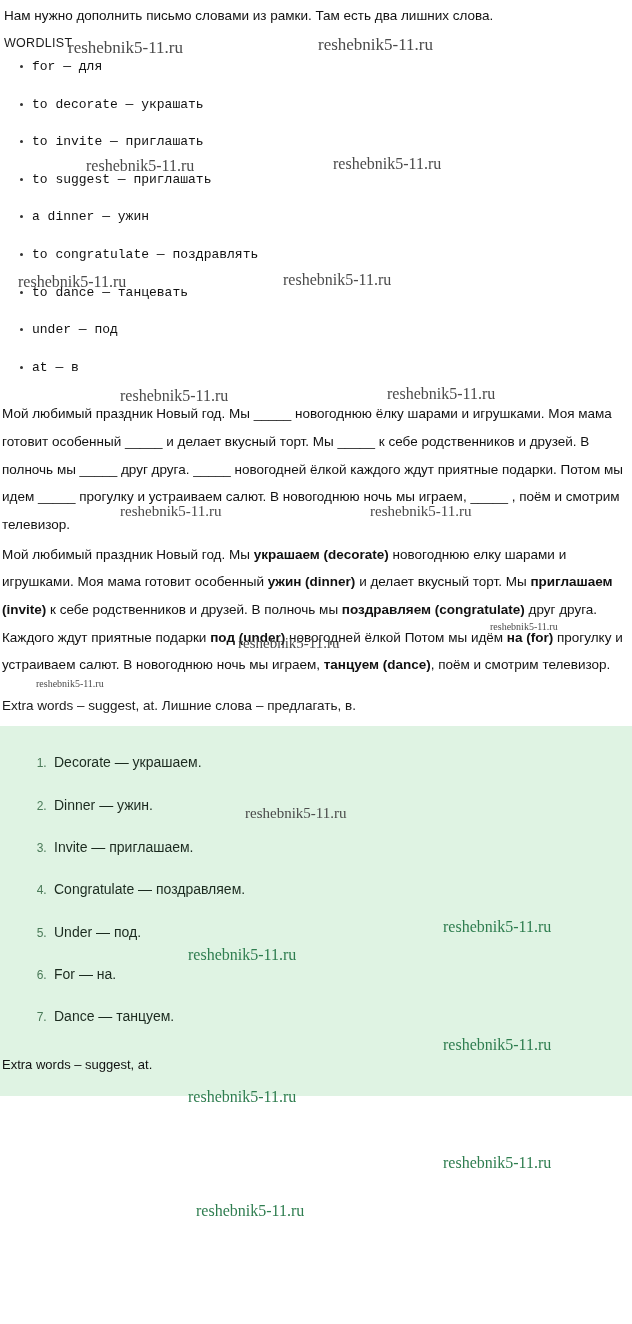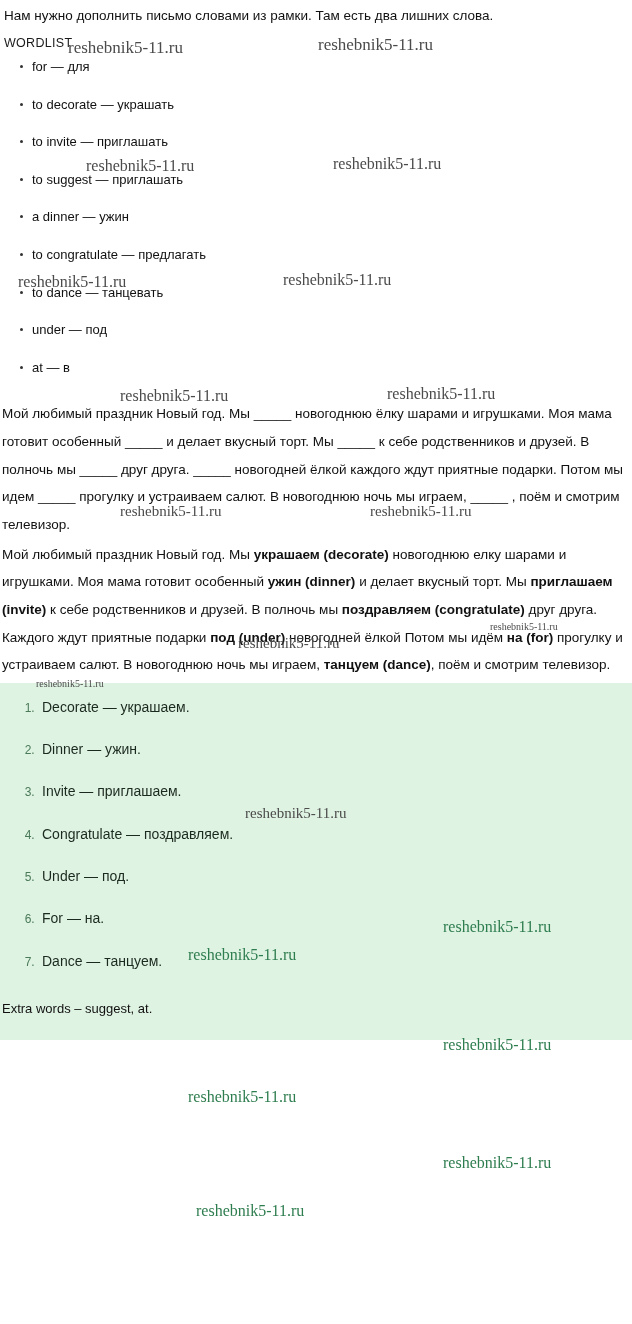--- a/index.html
+++ b/index.html
@@ -29,20 +29,21 @@
   .wordlist-head {
     font-size: 12.5px;
     font-weight: normal;
     letter-spacing: 0.3px;
     padding: 10px 4px 2px 4px;
   }
   ul.wordlist {
     list-style: none;
     margin: 6px 0 12px 0;
     padding: 0 0 0 18px;
+    font-family: Liberation Mono, monospace;
   }
   ul.wordlist li {
     position: relative;
     font-size: 13px;
     line-height: 1.35;
     padding: 0 0 0 14px;
     margin: 0 0 20px 0;
     color: #111;
   }
   ul.wordlist li:before {
@@ -71,21 +72,21 @@
     font-size: 13.5px;
     line-height: 1.6;
     padding: 16px 2px 6px 2px;
   }
   .answers {
     background: #dff3e3;
     padding: 10px 0 24px 0;
     margin-top: 4px;
   }
   .answers ol {
-    margin: 4px;
+    margin: 16px;
     padding: 0 0 0 34px;
     list-style: decimal;
   }
   .answers ol li {
     font-size: 14px;
     line-height: 1.45;
     margin: 0 0 22px 0;
     color: #1b2a1f;
     padding-left: 4px;
   }
@@ -119,32 +120,33 @@
   <div class="intro">Нам нужно дополнить письмо словами из рамки. Там есть два лишних слова.</div>
 
   <div class="wordlist-head">WORDLIST</div>
 
   <ul class="wordlist">
     <li>for — для</li>
     <li>to decorate — украшать</li>
     <li>to invite — приглашать</li>
     <li>to suggest — приглашать</li>
     <li>a dinner — ужин</li>
-    <li>to congratulate — предлагать</li>
+    <li>to congratulate — поздравлять</li>
     <li>to dance — танцевать</li>
     <li>under — под</li>
     <li>at — в</li>
   </ul>
 
   <div class="para">Мой любимый праздник Новый год. Мы _____ новогоднюю ёлку шарами и игрушками. Моя мама готовит особенный _____ и делает вкусный торт. Мы _____ к себе родственников и друзей. В полночь мы _____ друг друга. _____ новогодней ёлкой каждого ждут приятные подарки. Потом мы идем _____ прогулку и устраиваем салют. В новогоднюю ночь мы играем, _____ , поём и смотрим телевизор.</div>
 
   <div class="para second">
     <span>Мой любимый праздник Новый год. Мы </span><b>украшаем (decorate)</b><span> новогоднюю елку шарами и игрушками. Моя мама готовит особенный </span><b>ужин (dinner)</b><span> и делает вкусный торт. Мы </span><b>приглашаем (invite)</b><span> к себе родственников и друзей. В полночь мы </span><b>поздравляем (congratulate)</b><span> друг друга. Каждого ждут приятные подарки </span><b>под (under)</b><span> новогодней ёлкой Потом мы идём </span><b>на (for)</b><span> прогулку и устраиваем салют. В новогоднюю ночь мы играем, </span><b>танцуем (dance)</b><span>, поём и смотрим телевизор.</span>
   </div>
 
+  <div class="extra-line">Extra words – suggest, at. Лишние слова – предлагать, в.</div>
 
   <div class="answers">
     <ol>
       <li>Decorate — украшаем.</li>
       <li>Dinner — ужин.</li>
       <li>Invite — приглашаем.</li>
       <li>Congratulate — поздравляем.</li>
       <li>Under — под.</li>
       <li>For — на.</li>
       <li>Dance — танцуем.</li>

